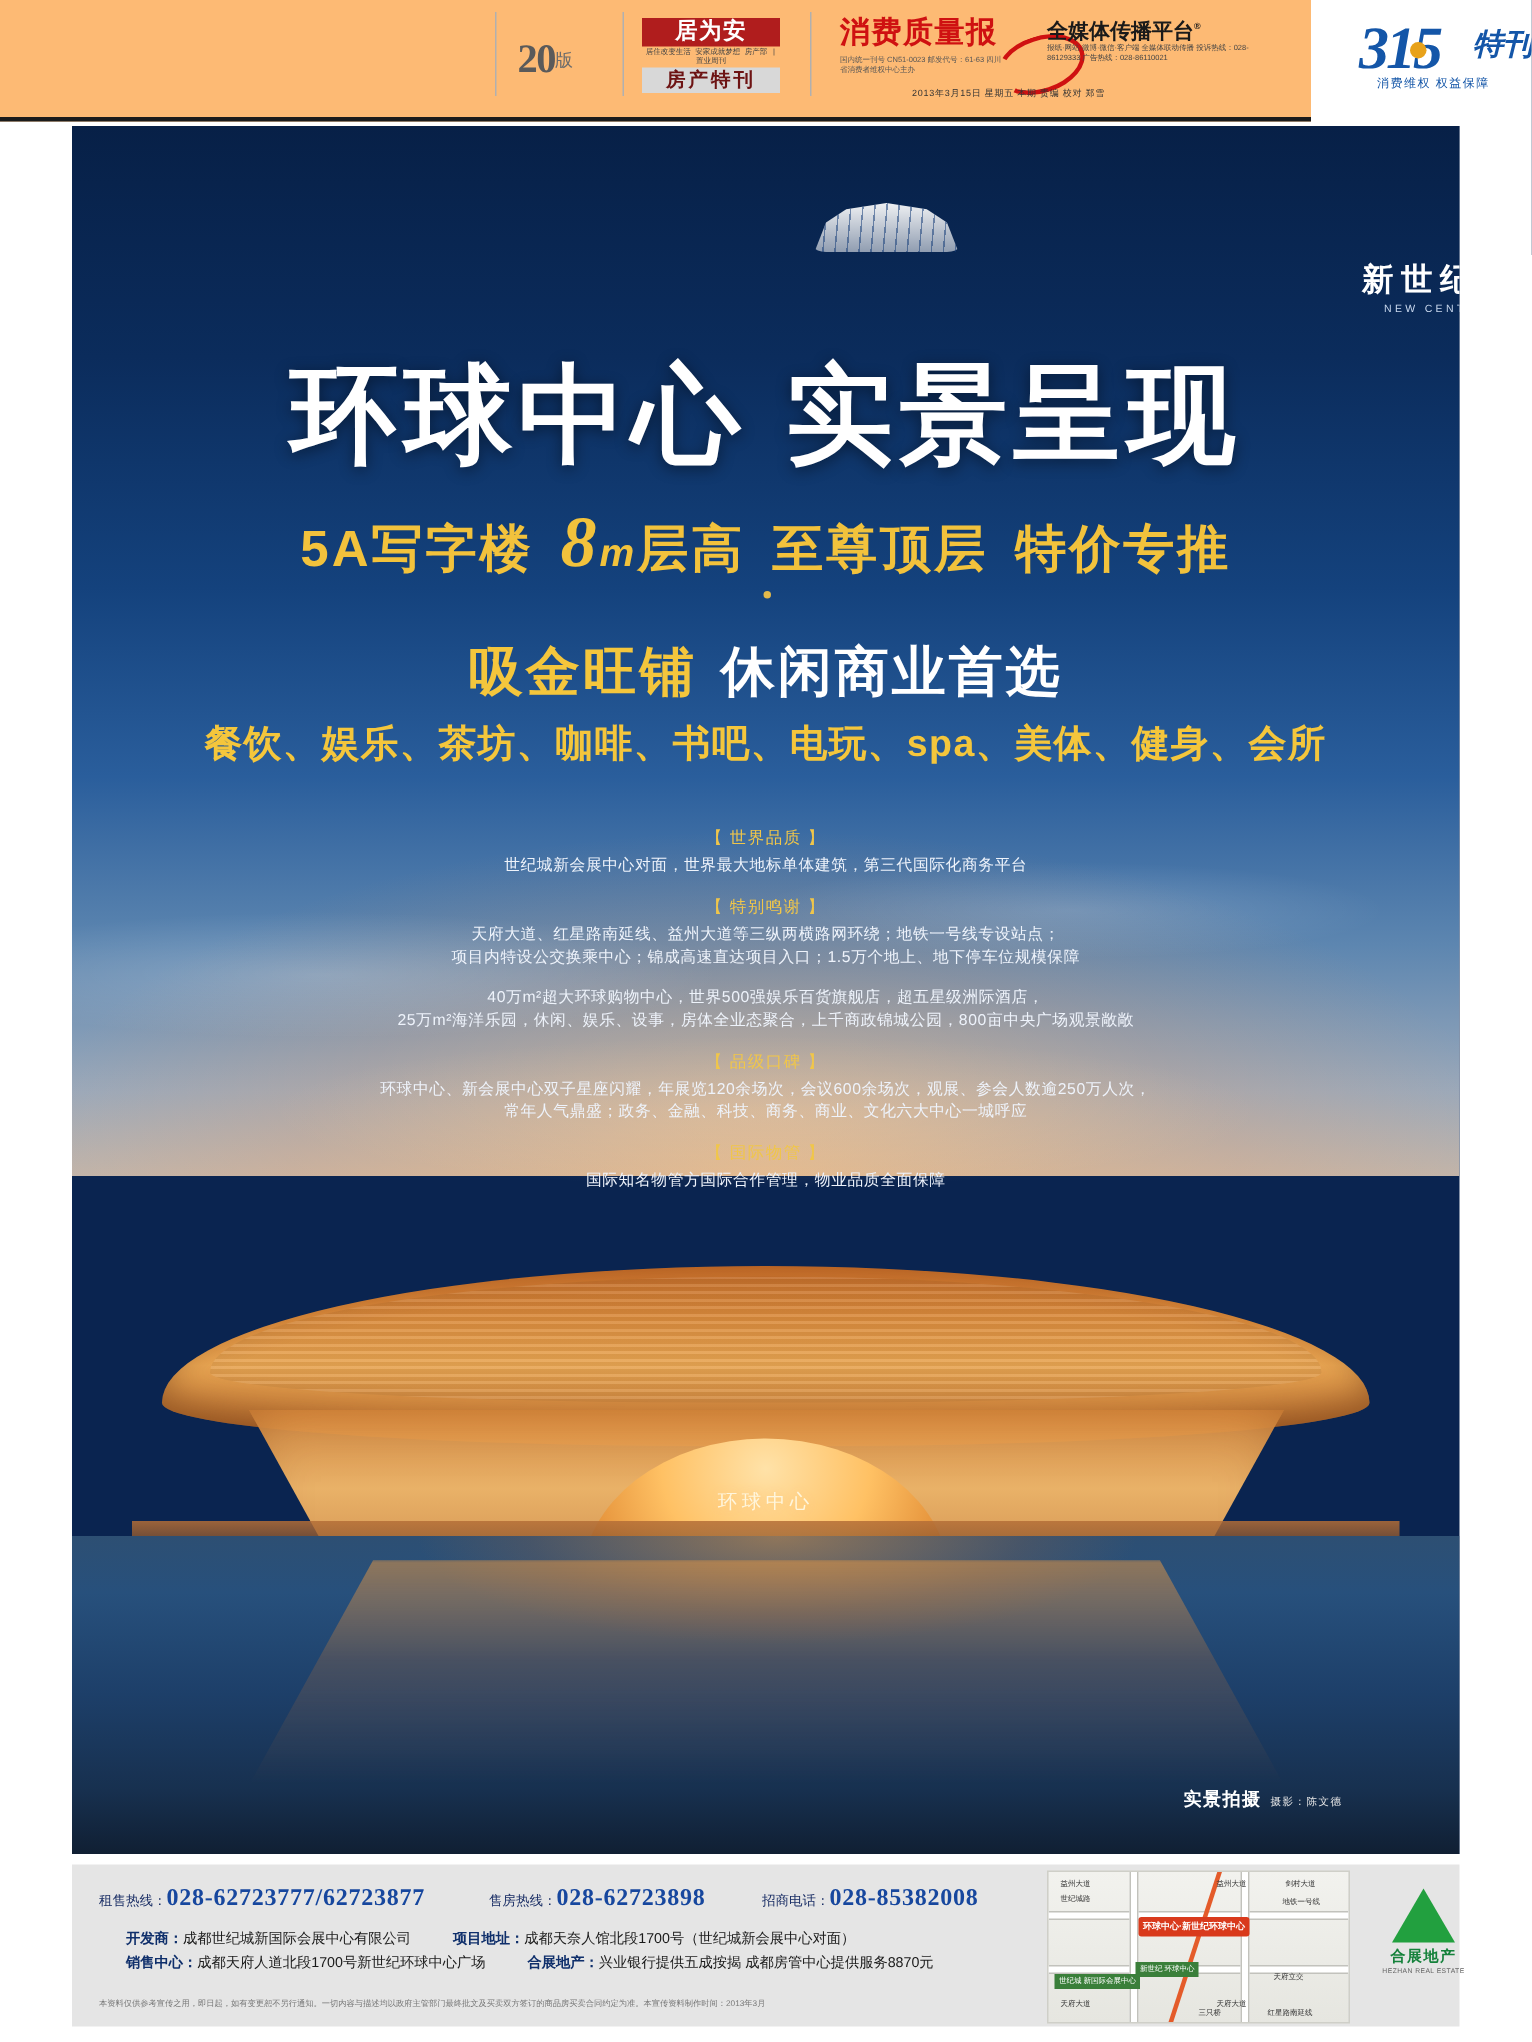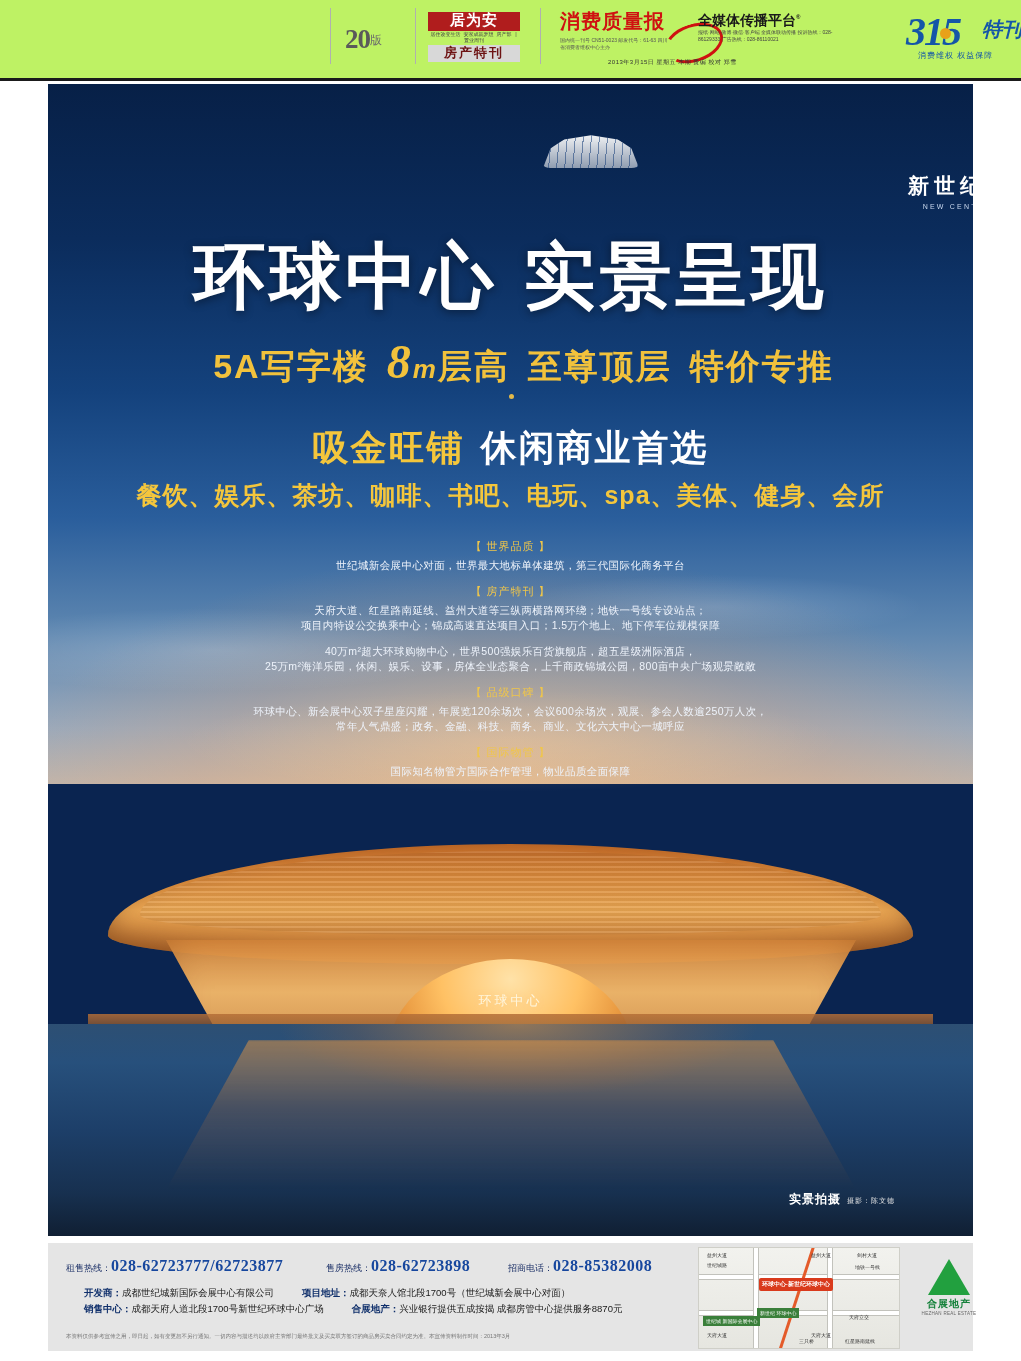--- a/index.html
+++ b/index.html
@@ -12,23 +12,23 @@
     height: 1361px;
     font-family: "Liberation Sans", sans-serif;
     overflow: hidden;
     position: relative;
   }
 
   
   .masthead {
     position: absolute;
     left: 0; top: 0;
-    width: 1021px;
+    width: 874px;
     height: 78px;
-    background: #bef264;
+    background: #fdba74;
     border-bottom: 3px solid #1b1b1b;
   }
   .masthead-inner {
     position: relative;
     width: 1021px;
     height: 72px;
   }
   .page-number {
     position: absolute;
     left: 345px; top: 24px;
@@ -322,21 +322,20 @@
 
   .subline {
     position: absolute;
     left: 0; top: 250px;
     width: 925px;
     text-align: center;
     color: #f2c23c;
     font-size: 34px;
     font-weight: bold;
     letter-spacing: 2px;
-    margin-left: 13px;
   }
   .subline .big8 {
     font-size: 48px;
     font-style: italic;
     font-family: "Liberation Serif", serif;
   }
   .subline .unit { font-size: 26px; font-style: italic; }
   .subline .sp { display: inline-block; width: 18px; }
 
   .divider-dot {
@@ -370,21 +369,21 @@
     font-weight: bold;
     letter-spacing: 1px;
   }
 
   .features {
     position: absolute;
     left: 0; top: 455px;
     width: 925px;
     text-align: center;
   }
-  .feat { margin-bottom: 11px; }
+  .feat { margin-bottom: 11px; margin-top: 12px; }
   .feat-title {
     color: #f0c64a;
     font-size: 11px;
     letter-spacing: 1px;
     margin-bottom: 4px;
   }
   .feat-line {
     color: #eef3fb;
     font-size: 10.5px;
     line-height: 15px;
@@ -596,21 +595,21 @@
   </div>
 
   <div class="line3">餐饮、娱乐、茶坊、咖啡、书吧、电玩、spa、美体、健身、会所</div>
 
   <div class="features">
     <div class="feat">
       <div class="feat-title">【 世界品质 】</div>
       <div class="feat-line">世纪城新会展中心对面，世界最大地标单体建筑，第三代国际化商务平台</div>
     </div>
     <div class="feat">
-      <div class="feat-title">【 房产特刊 】</div>
+      <div class="feat-title">【 特别鸣谢 】</div>
       <div class="feat-line">天府大道、红星路南延线、益州大道等三纵两横路网环绕；地铁一号线专设站点；</div>
       <div class="feat-line">项目内特设公交换乘中心；锦成高速直达项目入口；1.5万个地上、地下停车位规模保障</div>
     </div>
     <div class="feat">
       <div class="feat-line">40万m²超大环球购物中心，世界500强娱乐百货旗舰店，超五星级洲际酒店，</div>
       <div class="feat-line">25万m²海洋乐园，休闲、娱乐、设事，房体全业态聚合，上千商政锦城公园，800亩中央广场观景敞敞</div>
     </div>
     <div class="feat">
       <div class="feat-title">【 品级口碑 】</div>
       <div class="feat-line">环球中心、新会展中心双子星座闪耀，年展览120余场次，会议600余场次，观展、参会人数逾250万人次，</div>

